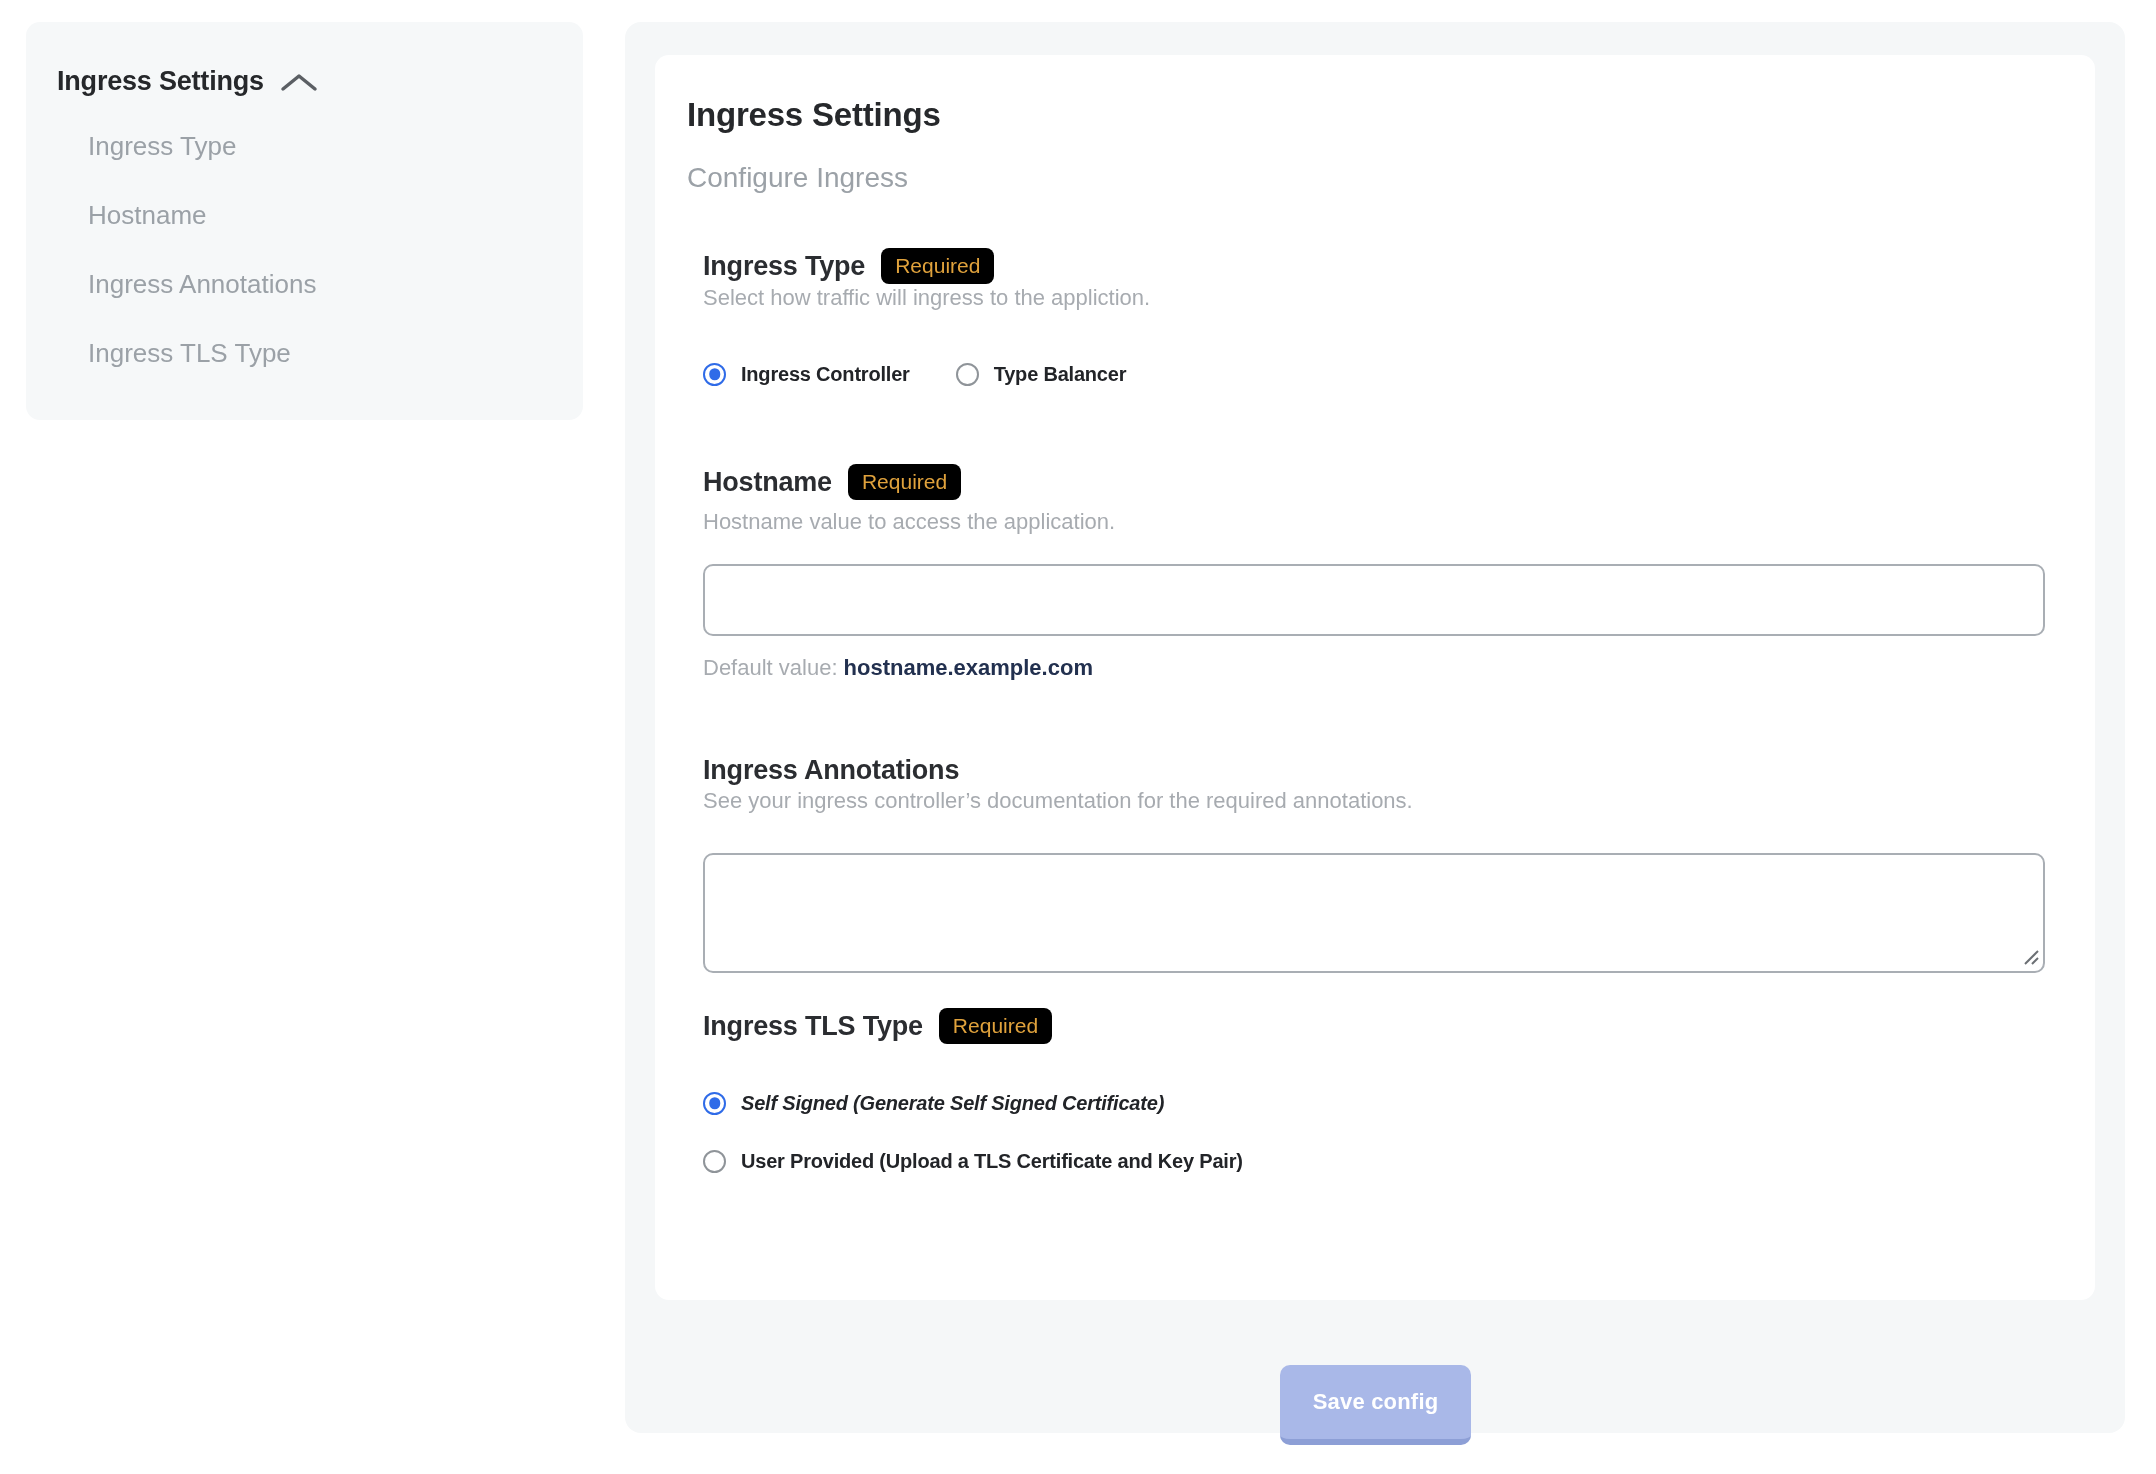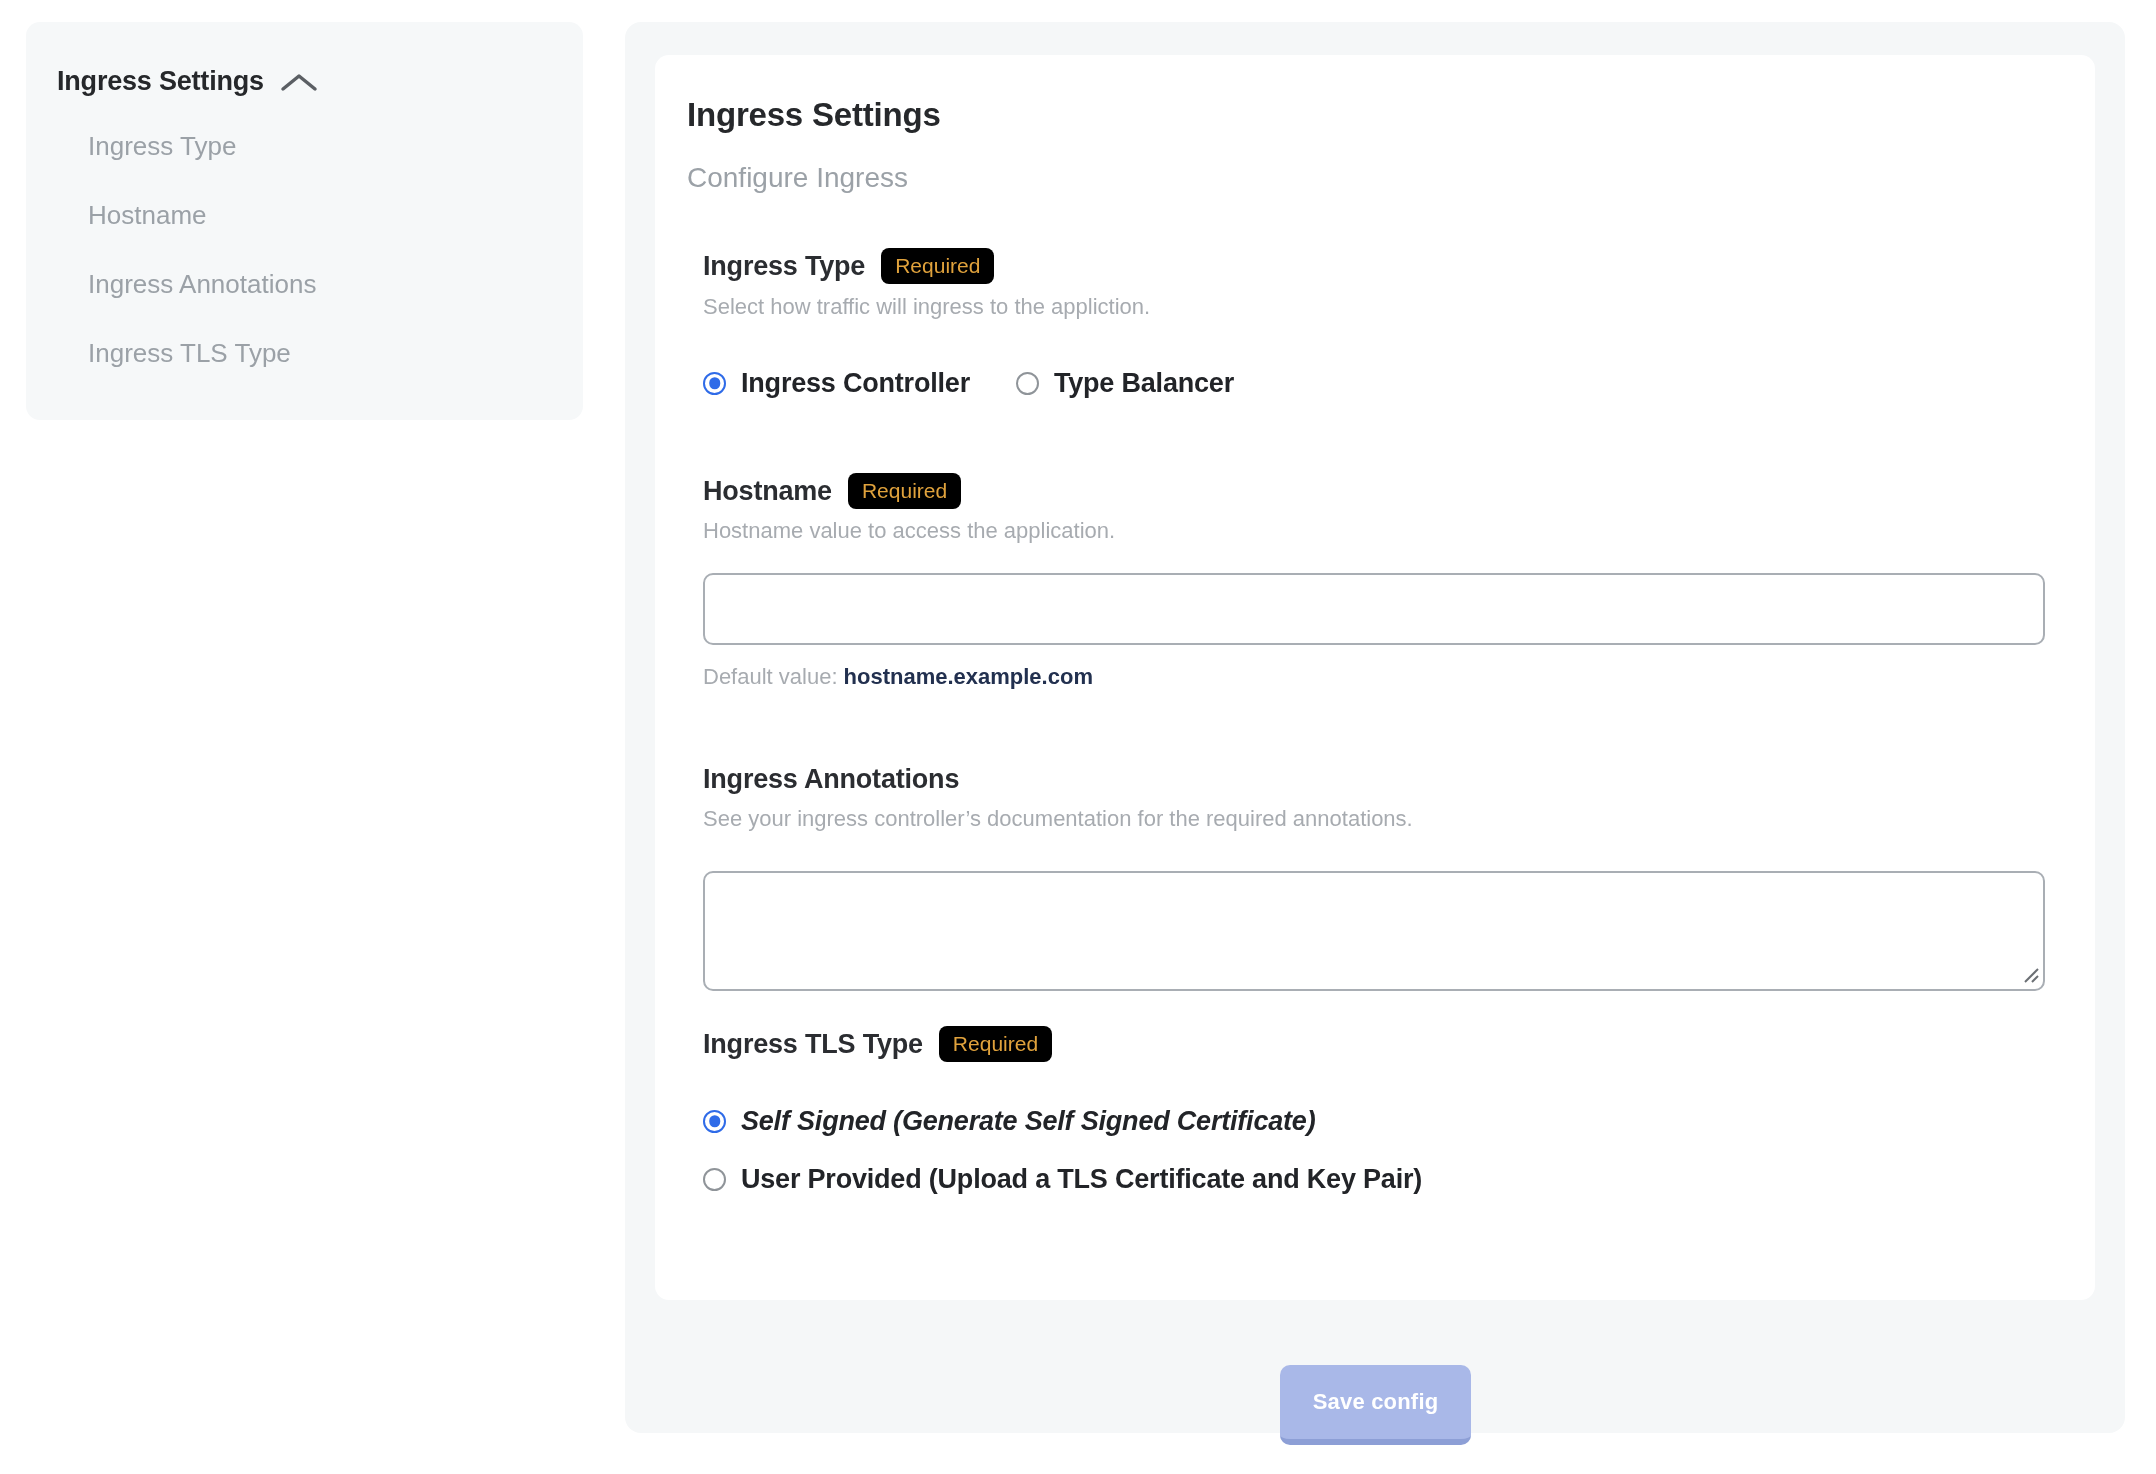--- a/index.html
+++ b/index.html
@@ -30,41 +30,41 @@
   .card-subtitle { margin-top:28px; font-size:28px; color:#9ba1a7; line-height:30px; }
 
   .sections { margin-left:16px; }
   .section-title-row { display:flex; align-items:center; }
   .section-title { font-size:27px; font-weight:600; color:#2b2d31; line-height:34px; letter-spacing:-0.2px; }
   .badge {
     display:inline-block; margin-left:16px; padding:5px 14px 6px;
     background:#000000; color:#e0a23c; font-size:21px; font-weight:500;
     border-radius:8px; line-height:25px;
   }
-  .section-desc { margin-top:9px; font-size:22px; color:#a7abb0; line-height:28px; }
+  .section-desc { margin-top:0; font-size:22px; color:#a7abb0; line-height:28px; }
 
   
   .sec-ingress-type   { margin-top:55px; }
   .sec-hostname       { margin-top:74px; }
   .sec-annotations    { margin-top:71px; }
   .sec-tls            { margin-top:35px; }
 
   
   .radio-row-group { display:flex; align-items:center; column-gap:46px; margin-top:46px; }
   .radio-option { display:flex; align-items:center; gap:15px; cursor:pointer; height:32px; }
   .radio-circle {
     width:23px; height:23px; border-radius:50%; border:2.5px solid #8f9499;
     background:#ffffff; flex:0 0 auto; position:relative;
   }
   .radio-option.checked .radio-circle { border-color:#2f6be8; }
   .radio-option.checked .radio-circle::after {
     content:""; position:absolute; left:50%; top:50%; width:11.5px; height:11.5px;
     transform:translate(-50%,-50%); border-radius:50%; background:#2f6be8;
   }
-  .radio-label { font-size:27px; font-weight:600; color:#222428; letter-spacing:-0.2px; }
+  .radio-label { font-size:20px; font-weight:600; color:#222428; letter-spacing:-0.2px; }
 
   .tls-radio-1 { margin-top:43px;font-style:italic; }
   .tls-radio-2 { margin-top:26px; }
 
   
   .text-input {
     display:block; margin-top:28px; width:1342px; height:72px;
     border:2px solid #a9aeb4; border-radius:10px; background:#ffffff;
     font-size:24px; padding:0 18px; color:#26282b; outline:none;
     font-family:"Liberation Sans","DejaVu Sans",sans-serif;

